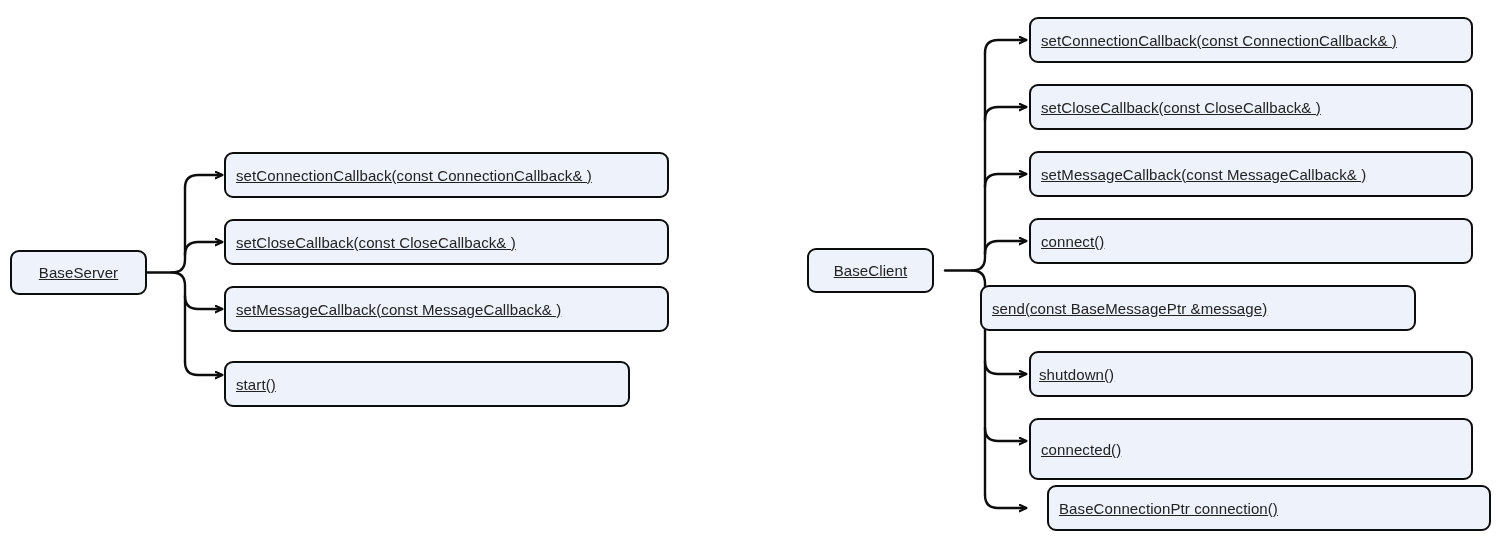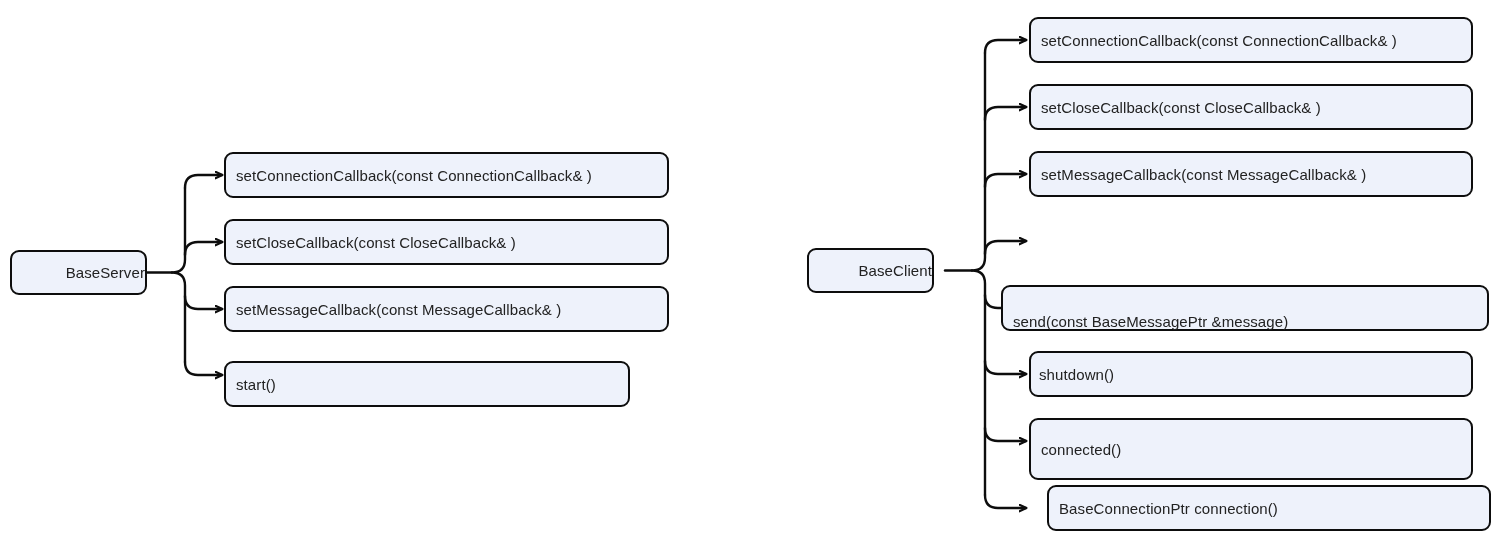--- a/index.html
+++ b/index.html
@@ -30,23 +30,24 @@
     box-sizing: border-box;
     border: 2px solid #0d0d0d;
     border-radius: 9px;
     background: #eef2fb;
     display: flex;
     align-items: center;
     color: #222222;
     font-size: 15px;
     letter-spacing: 0.1px;
     white-space: nowrap;
+    text-decoration: underline;
   }
   .node.root {
-    justify-content: flex-end;
+    justify-content: center;
     font-size: 15px;
   }
   .node.method {
     justify-content: flex-start;
     padding-left: 10px;
   }
   .node-label {
     display: block;
     line-height: 1;
   }
@@ -104,21 +105,24 @@
 
   <div class="node method" style="left:1029px; top:17px; width:444px; height:46px;">
     <span class="node-label">setConnectionCallback(const ConnectionCallback&amp; )</span>
   </div>
   <div class="node method" style="left:1029px; top:84px; width:444px; height:46px;">
     <span class="node-label">setCloseCallback(const CloseCallback&amp; )</span>
   </div>
   <div class="node method" style="left:1029px; top:151px; width:444px; height:46px;">
     <span class="node-label">setMessageCallback(const MessageCallback&amp; )</span>
   </div>
-  <div class="node method" style="left:1001px; top:285px; width:488px; height:46px;align-items:flex-end;">
+  <div class="node method" style="left:1029px; top:218px; width:444px; height:46px;">
+    <span class="node-label">connect()</span>
+  </div>
+  <div class="node method" style="left:980px; top:285px; width:436px; height:46px;">
     <span class="node-label">send(const BaseMessagePtr &amp;message)</span>
   </div>
   <div class="node method" style="left:1029px; top:351px; width:444px; height:46px;padding-left:8px;">
     <span class="node-label">shutdown()</span>
   </div>
   <div class="node method" style="left:1029px; top:418px; width:444px; height:62px;">
     <span class="node-label">connected()</span>
   </div>
   <div class="node method" style="left:1047px; top:485px; width:444px; height:46px;">
     <span class="node-label">BaseConnectionPtr connection()</span>

